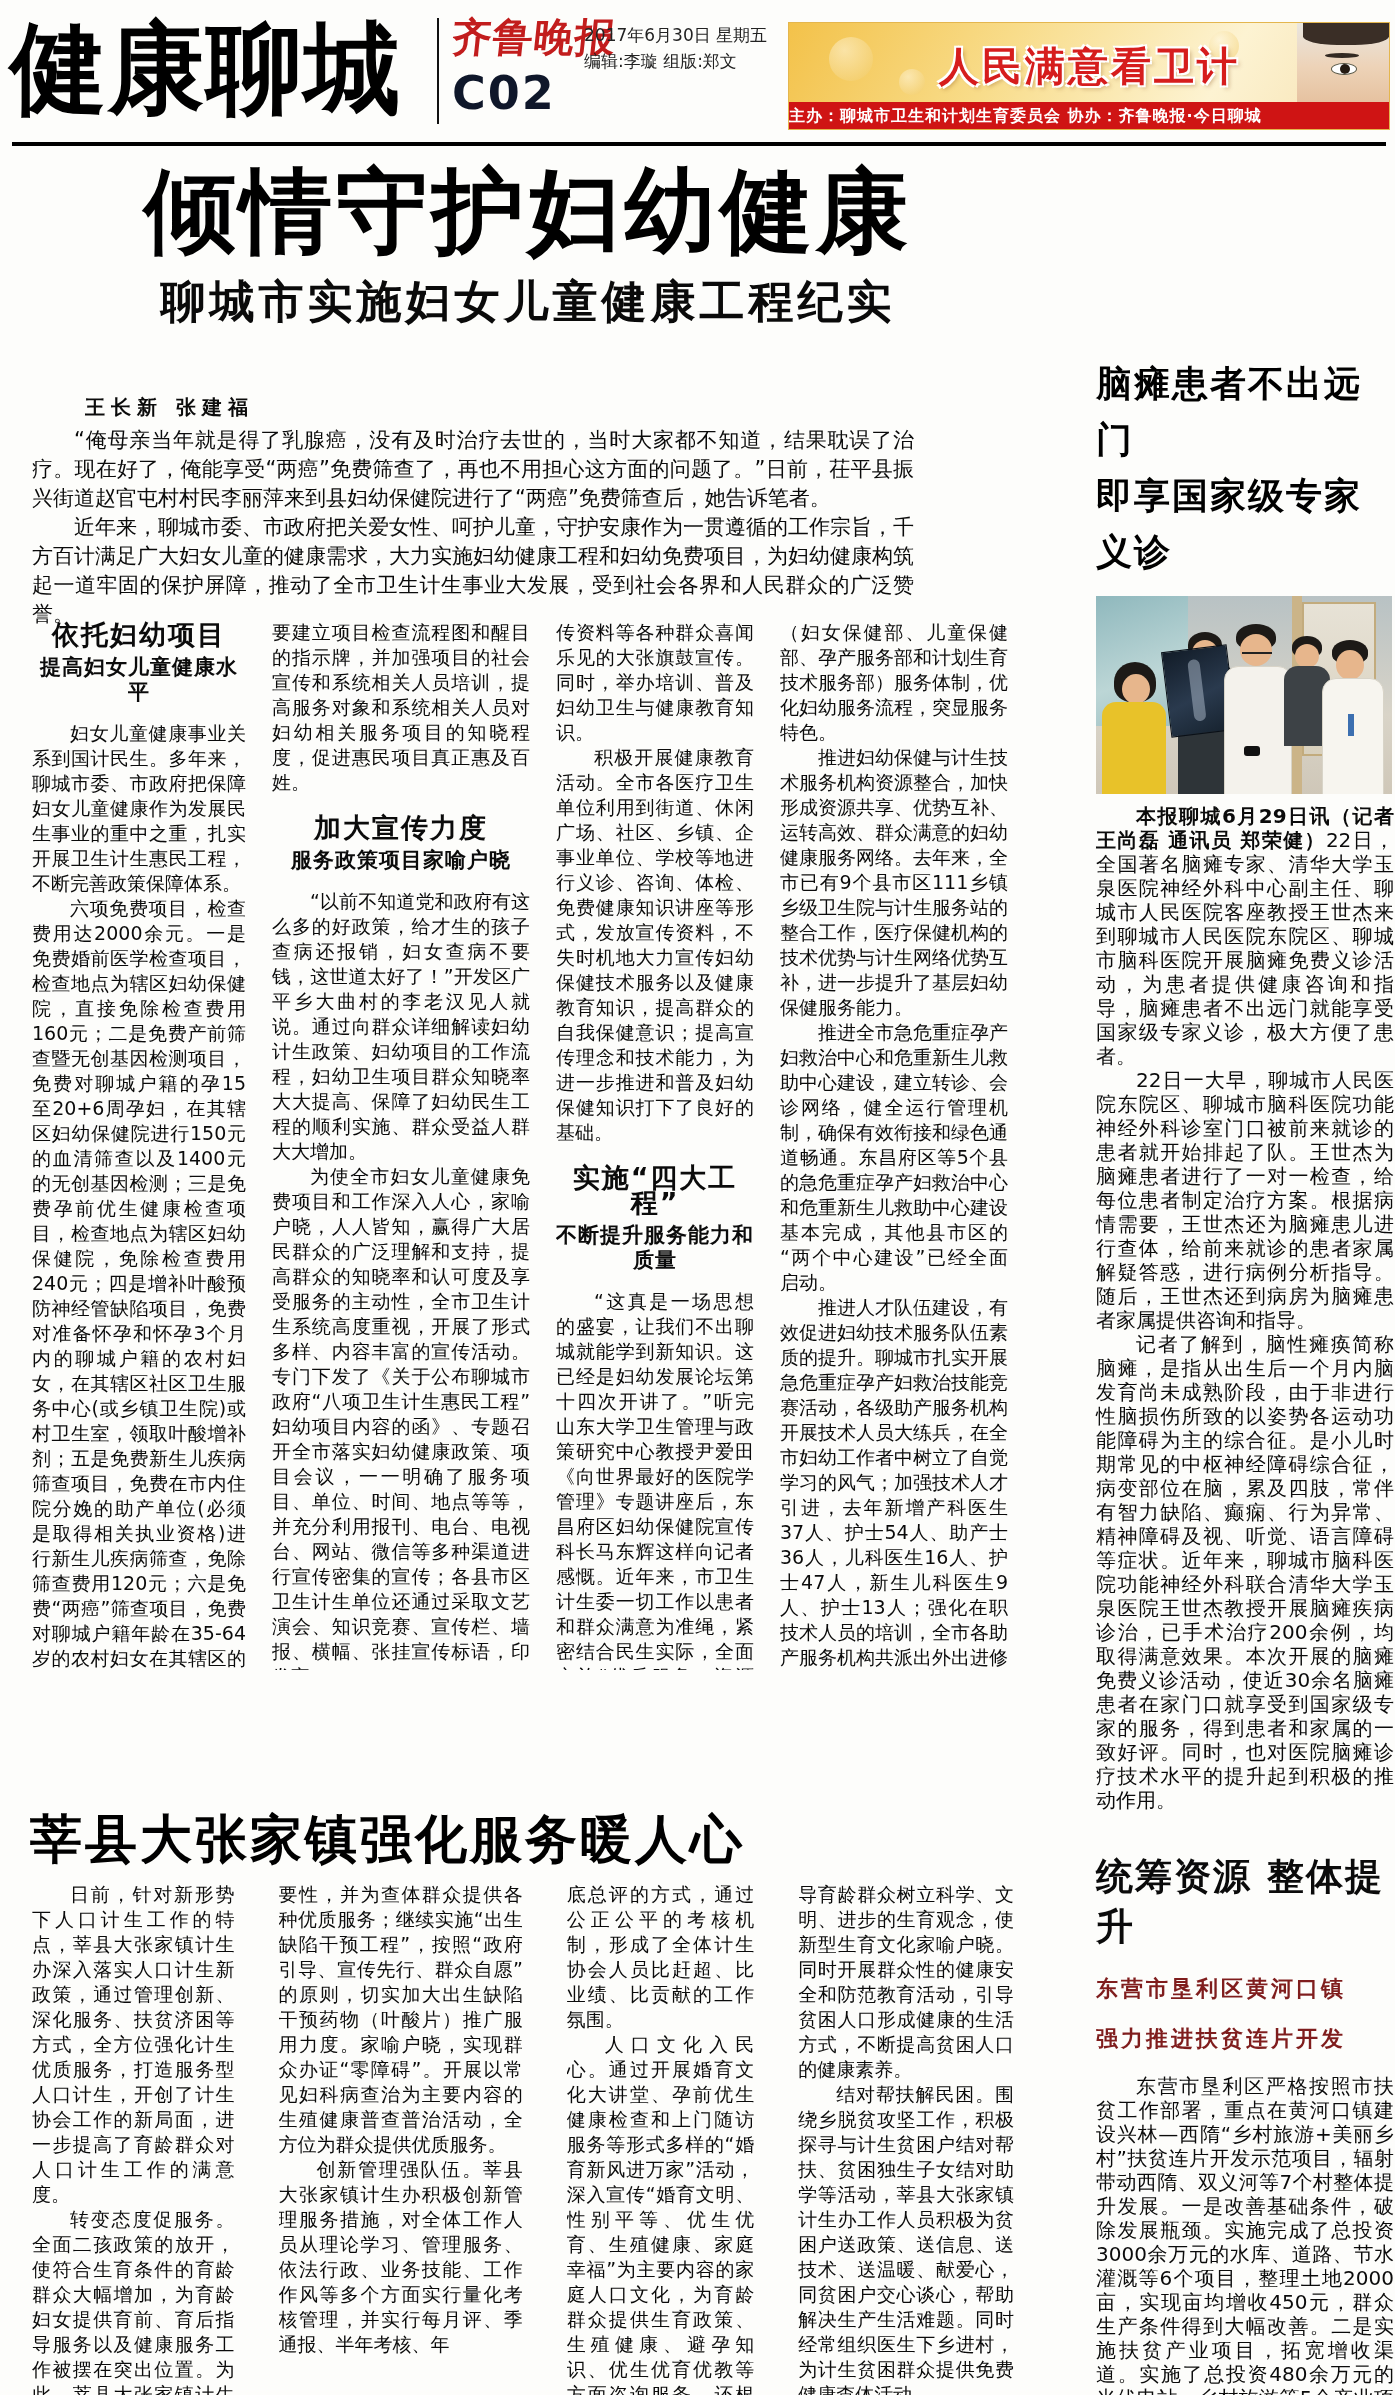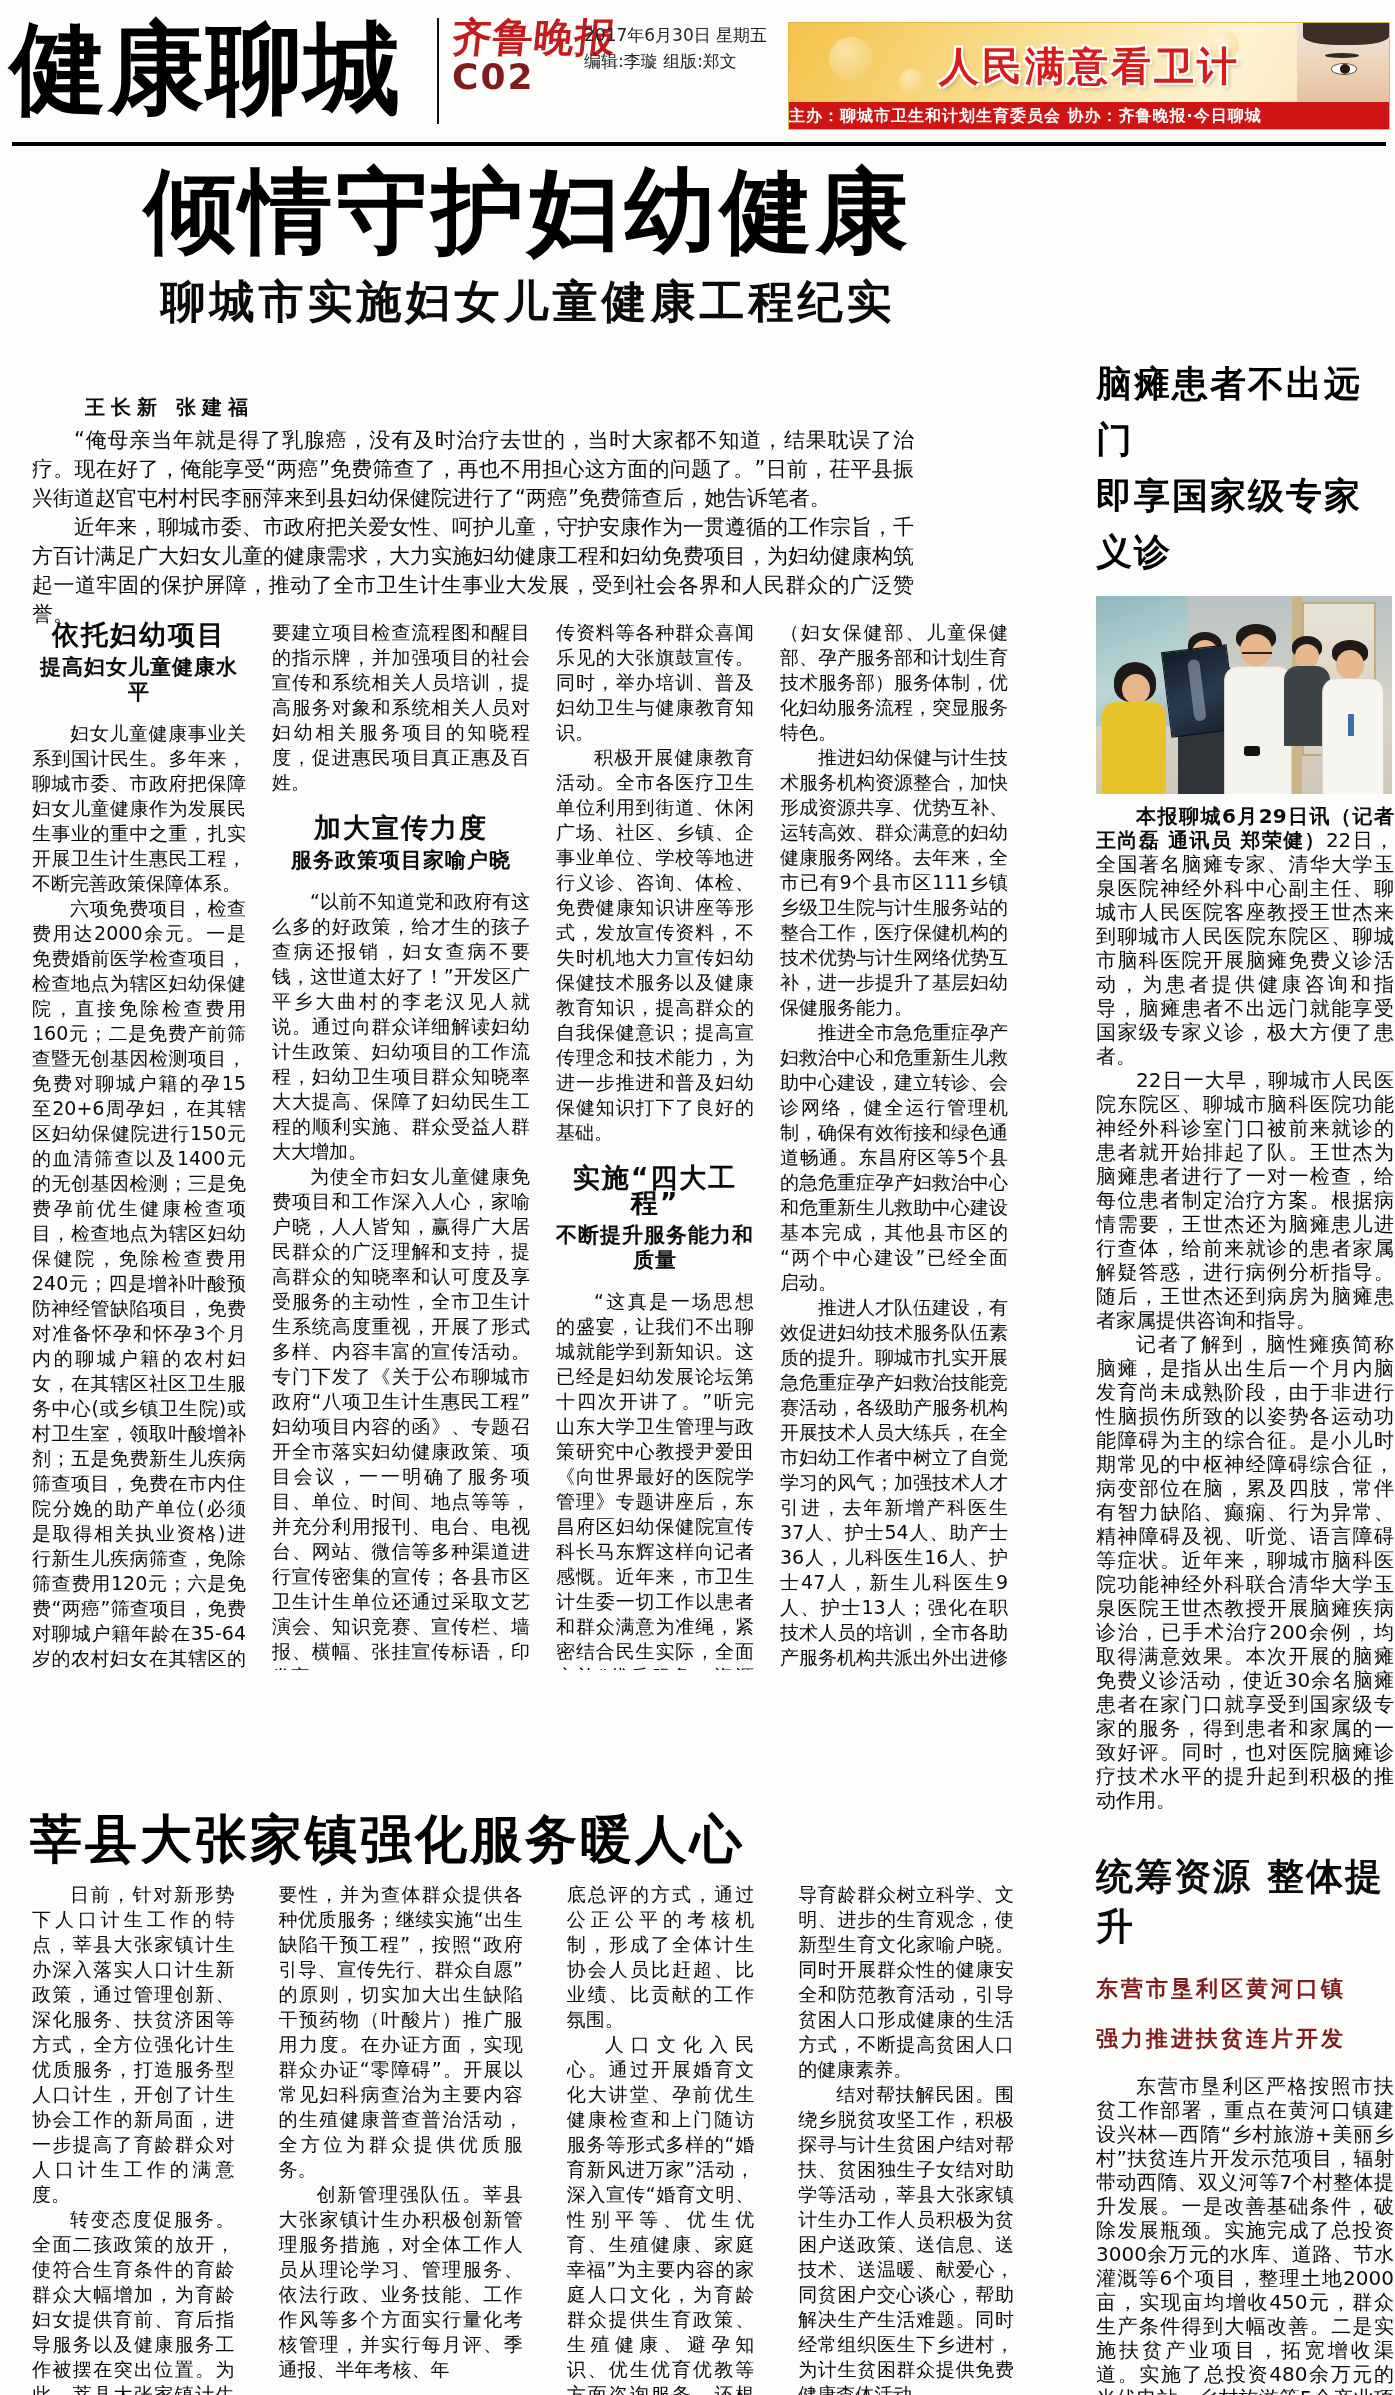--- a/index.html
+++ b/index.html
@@ -13,21 +13,21 @@
   .section-title{
     position:absolute; left:10px; top:2px; width:430px;
     font-size:96px; font-weight:900; letter-spacing:2px; line-height:128px;
     transform:scaleY(1.04); transform-origin:top left; color:#000;
   }
   .mast-vline{position:absolute; left:437px; top:18px; width:2px; height:106px; background:#111;}
   .paper-logo{
     position:absolute; left:452px; top:10px; font-size:40px; font-weight:900;
     color:#c21d1d; transform:skewX(-6deg); letter-spacing:1px;
   }
-  .page-code{position:absolute; left:452px; top:56px; font-size:36px; font-weight:600; color:#7f1d1d; letter-spacing:2px;}
+  .page-code{position:absolute; left:452px; top:66px; font-size:46px; font-weight:600; color:#0f172a; letter-spacing:2px;}
   .date-block{position:absolute; left:584px; top:22px; font-size:17px; line-height:26px; color:#222;}
   .banner{
     position:absolute; left:788px; top:22px; width:600px; height:106px;
     background:linear-gradient(120deg,#f3c24a 0%,#f8dc8a 35%,#fdf3d2 70%,#f5dfae 100%);
     border:1px solid #e4b64e; overflow:hidden;
   }
   .banner .bubble{position:absolute; border-radius:50%; background:radial-gradient(circle at 35% 30%,#fff8e2,#f0c75c); opacity:.55;}
   .banner-title{
     position:absolute; left:150px; top:16px; font-size:40px; font-weight:700; color:#d61d1d;
     letter-spacing:3px;
@@ -235,21 +235,21 @@
     </div>
   </div>
 
   <div class="bottom-headline">莘县大张家镇强化服务暖人心</div>
   <div id="bottom-cols" class="cols">
     <div class="col col-w1">
         <p>日前，针对新形势下人口计生工作的特点，莘县大张家镇计生办深入落实人口计生新政策，通过管理创新、深化服务、扶贫济困等方式，全方位强化计生优质服务，打造服务型人口计生，开创了计生协会工作的新局面，进一步提高了育龄群众对人口计生工作的满意度。</p>
         <p>转变态度促服务。全面二孩政策的放开，使符合生育条件的育龄群众大幅增加，为育龄妇女提供育前、育后指导服务以及健康服务工作被摆在突出位置。为此，莘县大张家镇计生办迅速转变工作态度，变“被动服务”为“主动服务”。进村入户面对面向群众宣传孕前健康查体的重</p>
       </div>
     <div class="col col-w2">
-        <p class="cont">要性，并为查体群众提供各种优质服务；继续实施“出生缺陷干预工程”，按照“政府引导、宣传先行、群众自愿”的原则，切实加大出生缺陷干预药物（叶酸片）推广服用力度。在办证方面，实现群众办证“零障碍”。开展以常见妇科病查治为主要内容的生殖健康普查普治活动，全方位为群众提供优质服务。</p>
+        <p class="cont">要性，并为查体群众提供各种优质服务；继续实施“出生缺陷干预工程”，按照“政府引导、宣传先行、群众自愿”的原则，切实加大出生缺陷干预药物（叶酸片）推广服用力度。家喻户晓，实现群众办证“零障碍”。开展以常见妇科病查治为主要内容的生殖健康普查普治活动，全方位为群众提供优质服务。</p>
         <p>创新管理强队伍。莘县大张家镇计生办积极创新管理服务措施，对全体工作人员从理论学习、管理服务、依法行政、业务技能、工作作风等多个方面实行量化考核管理，并实行每月评、季通报、半年考核、年</p>
       </div>
     <div class="col col-w3">
         <p class="cont">底总评的方式，通过公正公平的考核机制，形成了全体计生协会人员比赶超、比业绩、比贡献的工作氛围。</p>
         <p>人口文化入民心。通过开展婚育文化大讲堂、孕前优生健康检查和上门随访服务等形式多样的“婚育新风进万家”活动，深入宣传“婚育文明、性别平等、优生优育、生殖健康、家庭幸福”为主要内容的家庭人口文化，为育龄群众提供生育政策、生殖健康、避孕知识、优生优育优教等方面咨询服务。还根据育龄群众的需求，不断扩大课堂内容，涉及婚恋文化、生育文化、孕育文化、性文化、老年文化、家庭文化、优生优育、避孕节育、生殖保健等内容，引</p>
       </div>
     <div class="col col-w4">
         <p class="cont">导育龄群众树立科学、文明、进步的生育观念，使新型生育文化家喻户晓。同时开展群众性的健康安全和防范教育活动，引导贫困人口形成健康的生活方式，不断提高贫困人口的健康素养。</p>
         <p>结对帮扶解民困。围绕乡脱贫攻坚工作，积极探寻与计生贫困户结对帮扶、贫困独生子女结对助学等活动，莘县大张家镇计生办工作人员积极为贫困户送政策、送信息、送技术、送温暖、献爱心，同贫困户交心谈心，帮助解决生产生活难题。同时经常组织医生下乡进村，为计生贫困群众提供免费健康查体活动。</p>
         <p class="sig">（徐占勇）</p>

